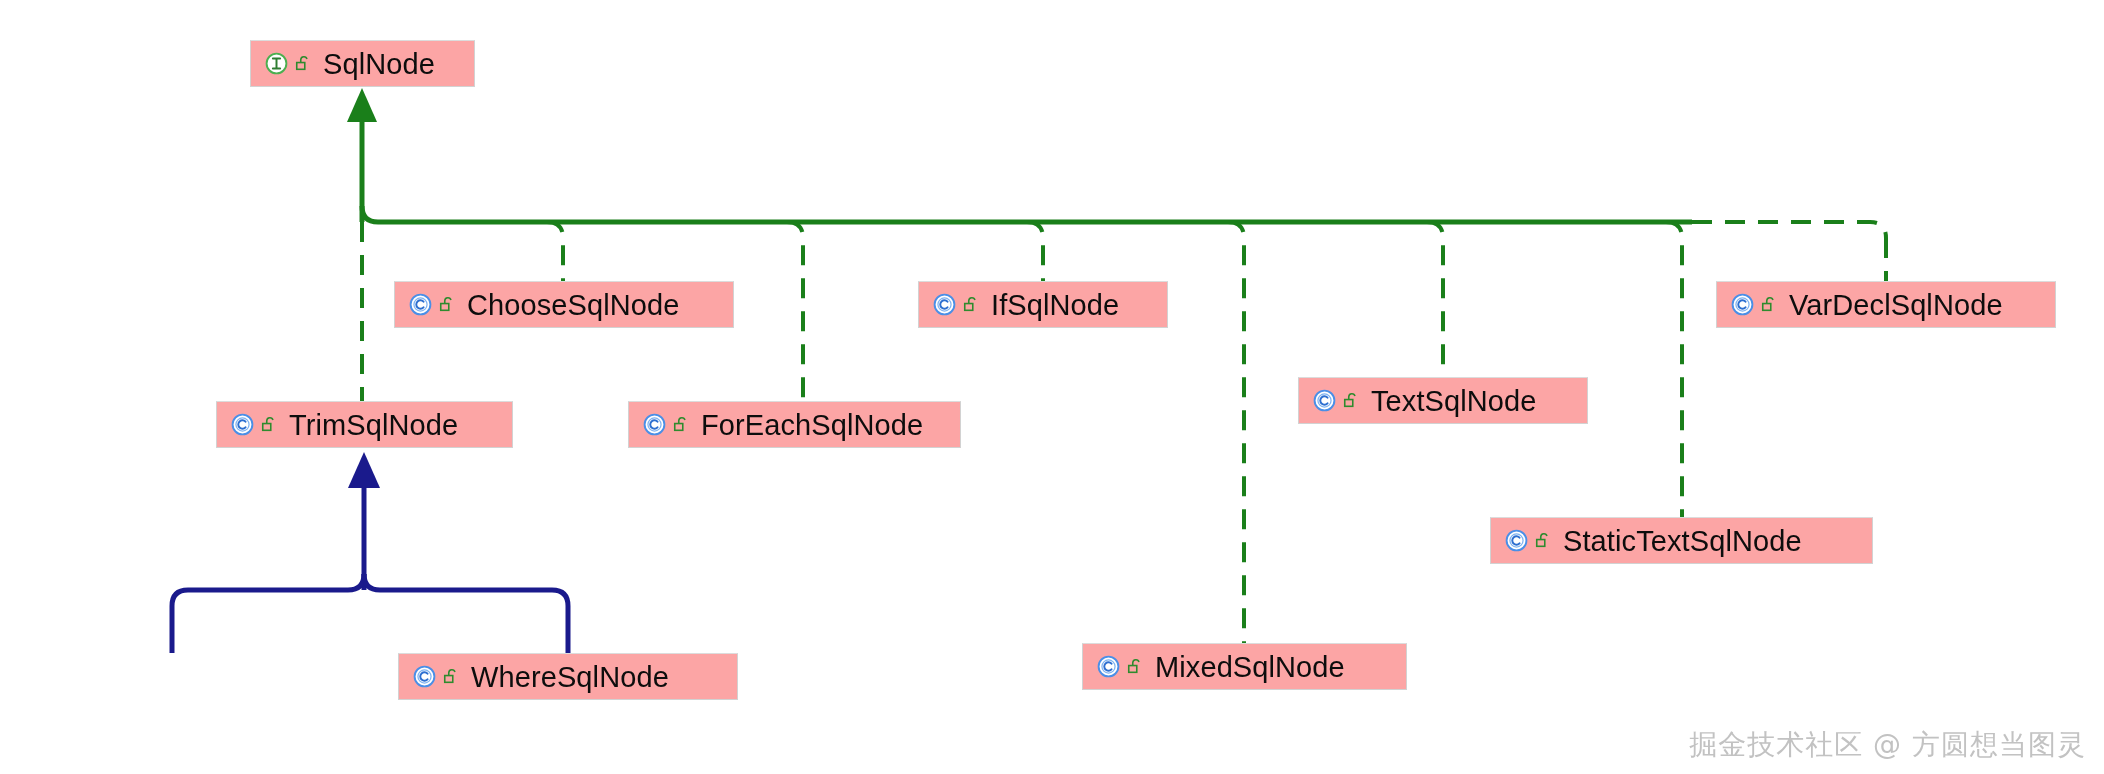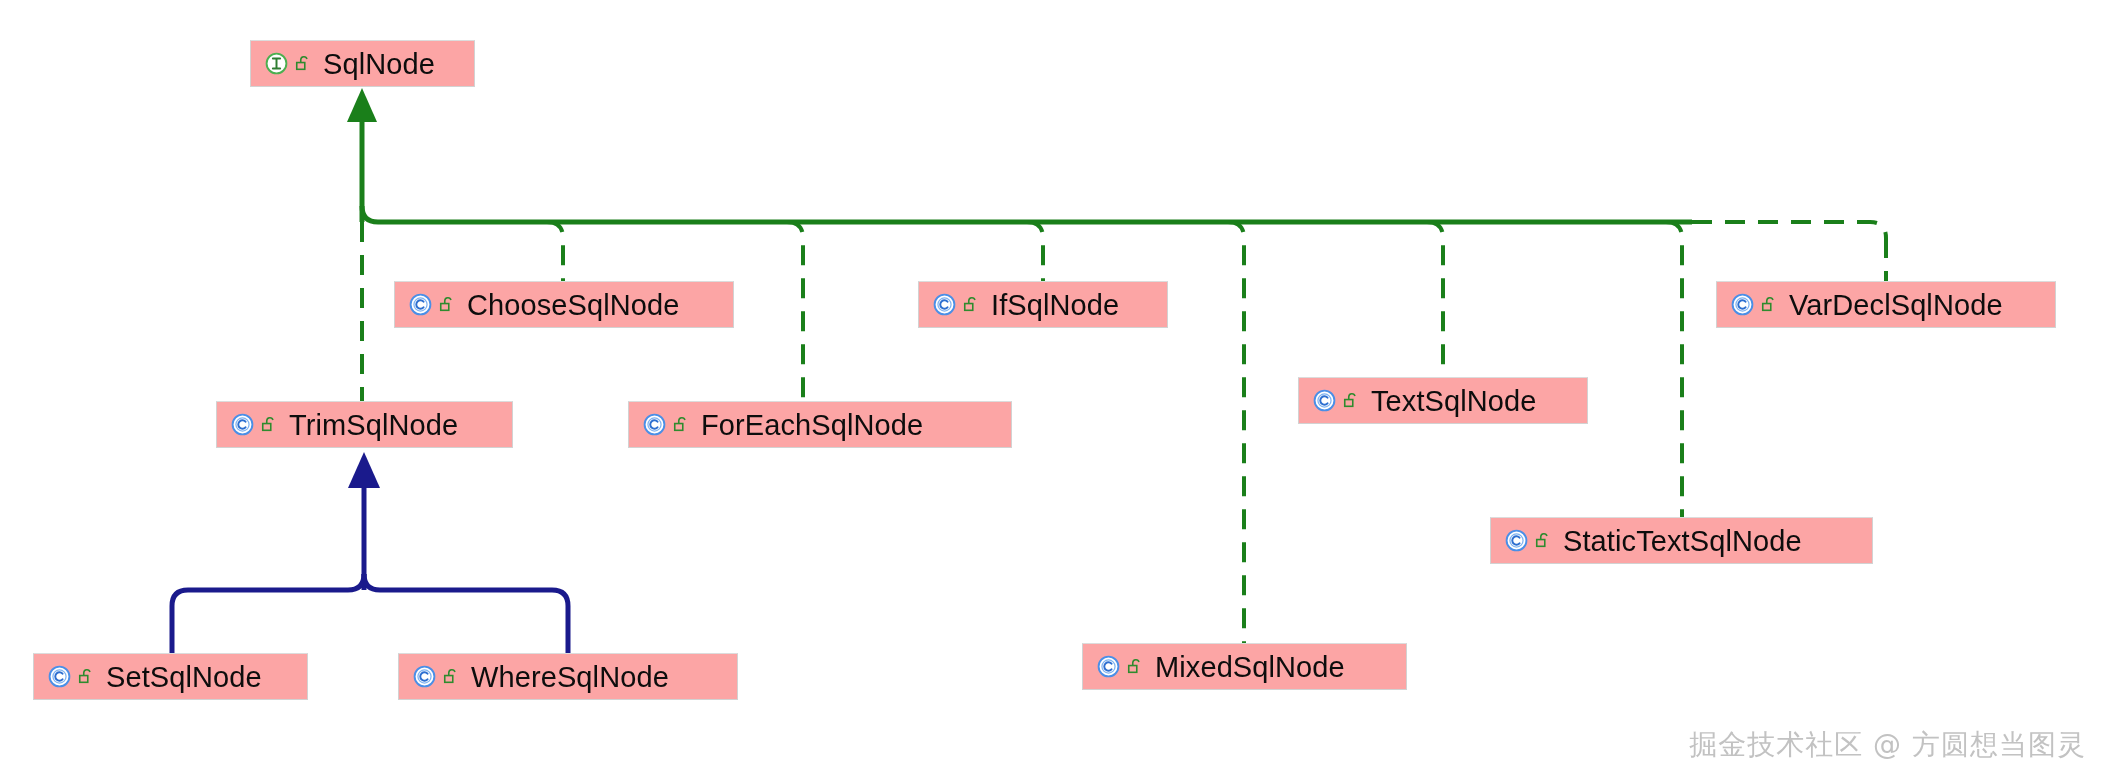--- a/index.html
+++ b/index.html
@@ -171,21 +171,21 @@
       <circle cx="12" cy="12" r="6.3" fill="none" stroke="#7fb3f0" stroke-width="1.2"></circle>
       <path d="M14.9 9.3 a4 4 0 1 0 0 5.4" fill="none" stroke="#2d6fd0" stroke-width="1.9" stroke-linecap="round"></path>
     </svg>
     <svg class="lock-icon" viewBox="0 0 16 18">
       <path d="M5.4 8.1 V5.4 a3 3 0 0 1 5.9 -0.6" fill="none" stroke="#2e8b2e" stroke-width="1.5"></path>
       <rect x="1.6" y="8.1" width="7.6" height="6.4" fill="none" stroke="#2e8b2e" stroke-width="1.5"></rect>
     </svg>
     <span class="node-label">TrimSqlNode</span>
   </div>
 
-  <div class="node-box" style="left:628px; top:401px; width:384px;">
+  <div class="node-box" style="left:628px; top:401px; width:333px;">
     <svg class="node-icon" viewBox="0 0 24 24">
       <circle cx="12" cy="12" r="9.5" fill="#ffffff" stroke="#4a8fe7" stroke-width="1.8"></circle>
       <circle cx="12" cy="12" r="6.3" fill="none" stroke="#7fb3f0" stroke-width="1.2"></circle>
       <path d="M14.9 9.3 a4 4 0 1 0 0 5.4" fill="none" stroke="#2d6fd0" stroke-width="1.9" stroke-linecap="round"></path>
     </svg>
     <svg class="lock-icon" viewBox="0 0 16 18">
       <path d="M5.4 8.1 V5.4 a3 3 0 0 1 5.9 -0.6" fill="none" stroke="#2e8b2e" stroke-width="1.5"></path>
       <rect x="1.6" y="8.1" width="7.6" height="6.4" fill="none" stroke="#2e8b2e" stroke-width="1.5"></rect>
     </svg>
     <span class="node-label">ForEachSqlNode</span>
@@ -210,32 +210,20 @@
       <circle cx="12" cy="12" r="6.3" fill="none" stroke="#7fb3f0" stroke-width="1.2"></circle>
       <path d="M14.9 9.3 a4 4 0 1 0 0 5.4" fill="none" stroke="#2d6fd0" stroke-width="1.9" stroke-linecap="round"></path>
     </svg>
     <svg class="lock-icon" viewBox="0 0 16 18">
       <path d="M5.4 8.1 V5.4 a3 3 0 0 1 5.9 -0.6" fill="none" stroke="#2e8b2e" stroke-width="1.5"></path>
       <rect x="1.6" y="8.1" width="7.6" height="6.4" fill="none" stroke="#2e8b2e" stroke-width="1.5"></rect>
     </svg>
     <span class="node-label">StaticTextSqlNode</span>
   </div>
 
-  <div class="node-box" style="left:33px; top:653px; width:275px;">
-    <svg class="node-icon" viewBox="0 0 24 24">
-      <circle cx="12" cy="12" r="9.5" fill="#ffffff" stroke="#4a8fe7" stroke-width="1.8"></circle>
-      <circle cx="12" cy="12" r="6.3" fill="none" stroke="#7fb3f0" stroke-width="1.2"></circle>
-      <path d="M14.9 9.3 a4 4 0 1 0 0 5.4" fill="none" stroke="#2d6fd0" stroke-width="1.9" stroke-linecap="round"></path>
-    </svg>
-    <svg class="lock-icon" viewBox="0 0 16 18">
-      <path d="M5.4 8.1 V5.4 a3 3 0 0 1 5.9 -0.6" fill="none" stroke="#2e8b2e" stroke-width="1.5"></path>
-      <rect x="1.6" y="8.1" width="7.6" height="6.4" fill="none" stroke="#2e8b2e" stroke-width="1.5"></rect>
-    </svg>
-    <span class="node-label">SetSqlNode</span>
-  </div>
 
   <div class="node-box" style="left:398px; top:653px; width:340px;">
     <svg class="node-icon" viewBox="0 0 24 24">
       <circle cx="12" cy="12" r="9.5" fill="#ffffff" stroke="#4a8fe7" stroke-width="1.8"></circle>
       <circle cx="12" cy="12" r="6.3" fill="none" stroke="#7fb3f0" stroke-width="1.2"></circle>
       <path d="M14.9 9.3 a4 4 0 1 0 0 5.4" fill="none" stroke="#2d6fd0" stroke-width="1.9" stroke-linecap="round"></path>
     </svg>
     <svg class="lock-icon" viewBox="0 0 16 18">
       <path d="M5.4 8.1 V5.4 a3 3 0 0 1 5.9 -0.6" fill="none" stroke="#2e8b2e" stroke-width="1.5"></path>
       <rect x="1.6" y="8.1" width="7.6" height="6.4" fill="none" stroke="#2e8b2e" stroke-width="1.5"></rect>

